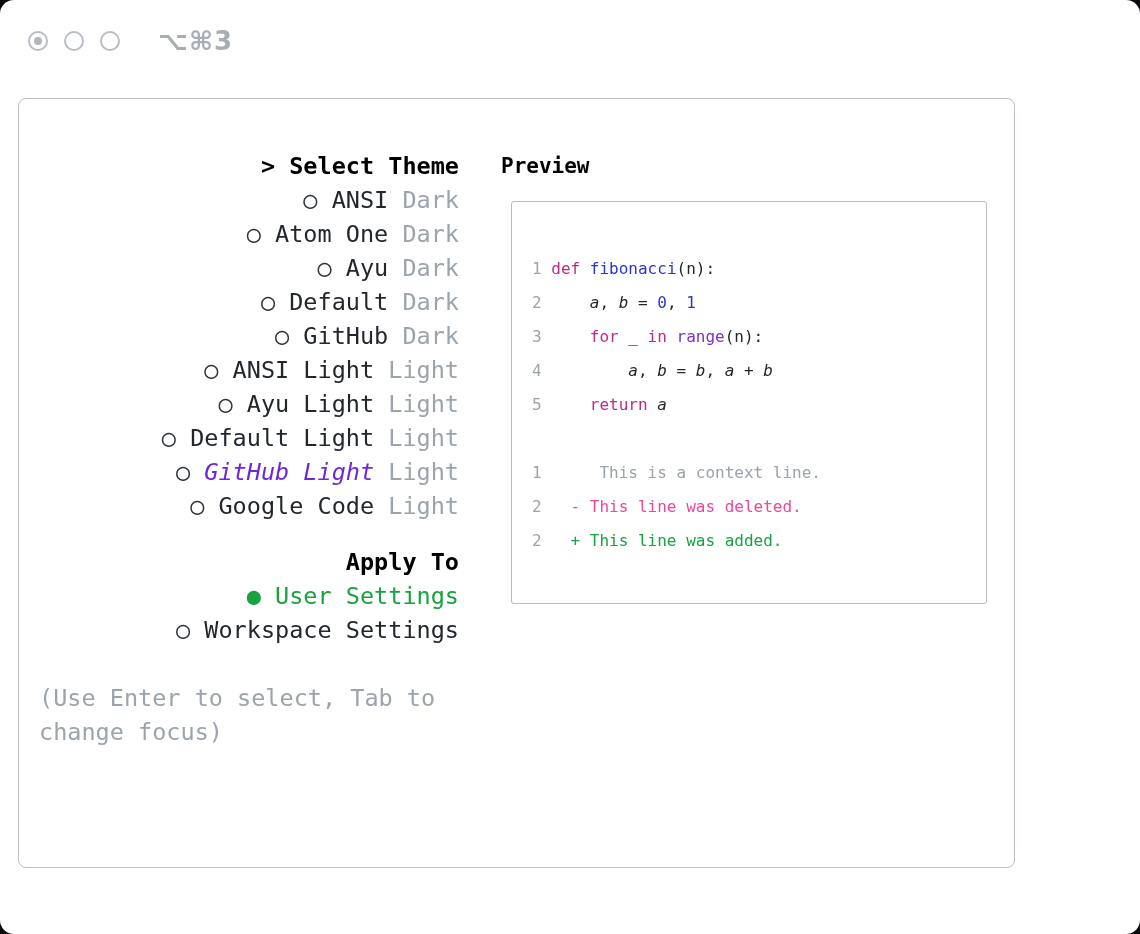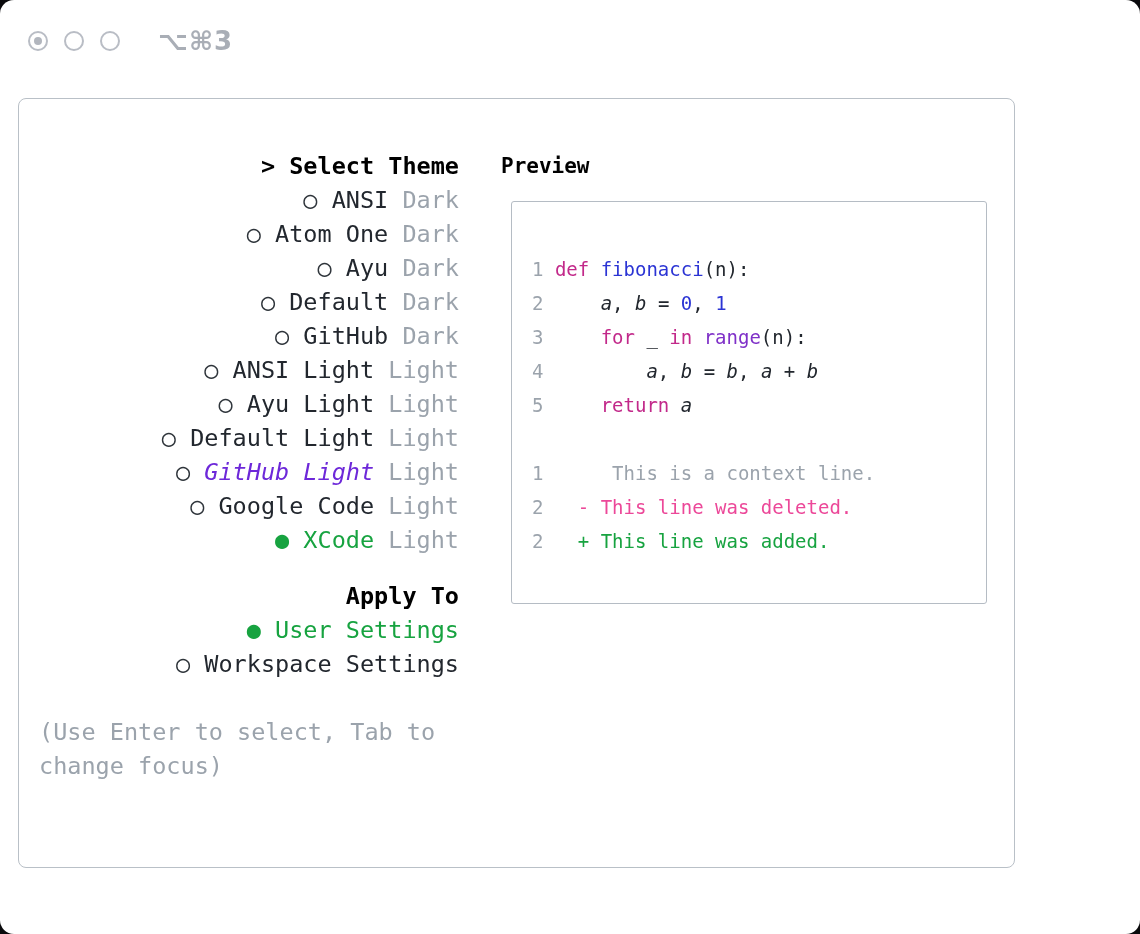--- a/index.html
+++ b/index.html
@@ -36,21 +36,21 @@
   .option-line { cursor:pointer; }
   .preview-title {
     position:absolute; left:482px; top:50px; font-size:21px; line-height:34px;
     font-weight:bold; color:#000;
   }
   .preview-box {
     position:absolute; left:492px; top:102px; width:476px; height:403px;
     border:1.5px solid #b5bcc4; border-radius:3px; background:#fff;
     padding:50px 0 0 20px; overflow:hidden;
   }
-  .code-line { white-space:pre; font-size:19px; line-height:34px; height:34px; }
+  .code-line { white-space:pre; font-size:16px; line-height:34px; height:34px; }
   #diff-lines { margin-top:34px; }
 </style>
 </head>
 <body>
 
 <div class="window">
 
   <div class="titlebar">
     <span class="tl-btn">
         <span class="dot"></span>
@@ -69,21 +69,20 @@
           <div class="line option-line"><span style="color: rgb(47, 53, 59);">○</span><span> </span><span style="color: rgb(34, 39, 46);">ANSI</span><span> </span><span style="color: rgb(155, 163, 172);">Dark</span></div>
           <div class="line option-line"><span style="color: rgb(47, 53, 59);">○</span><span> </span><span style="color: rgb(34, 39, 46);">Atom One</span><span> </span><span style="color: rgb(155, 163, 172);">Dark</span></div>
           <div class="line option-line"><span style="color: rgb(47, 53, 59);">○</span><span> </span><span style="color: rgb(34, 39, 46);">Ayu</span><span> </span><span style="color: rgb(155, 163, 172);">Dark</span></div>
           <div class="line option-line"><span style="color: rgb(47, 53, 59);">○</span><span> </span><span style="color: rgb(34, 39, 46);">Default</span><span> </span><span style="color: rgb(155, 163, 172);">Dark</span></div>
           <div class="line option-line"><span style="color: rgb(47, 53, 59);">○</span><span> </span><span style="color: rgb(34, 39, 46);">GitHub</span><span> </span><span style="color: rgb(155, 163, 172);">Dark</span></div>
           <div class="line option-line"><span style="color: rgb(47, 53, 59);">○</span><span> </span><span style="color: rgb(34, 39, 46);">ANSI Light</span><span> </span><span style="color: rgb(155, 163, 172);">Light</span></div>
           <div class="line option-line"><span style="color: rgb(47, 53, 59);">○</span><span> </span><span style="color: rgb(34, 39, 46);">Ayu Light</span><span> </span><span style="color: rgb(155, 163, 172);">Light</span></div>
           <div class="line option-line"><span style="color: rgb(47, 53, 59);">○</span><span> </span><span style="color: rgb(34, 39, 46);">Default Light</span><span> </span><span style="color: rgb(155, 163, 172);">Light</span></div>
           <div class="line option-line"><span style="color: rgb(47, 53, 59);">○</span><span> </span><span style="color: #6d28d9; font-style: italic;">GitHub Light</span><span> </span><span style="color: rgb(155, 163, 172);">Light</span></div>
           <div class="line option-line"><span style="color: rgb(47, 53, 59);">○</span><span> </span><span style="color: rgb(34, 39, 46);">Google Code</span><span> </span><span style="color: rgb(155, 163, 172);">Light</span></div>
-          <div class="line option-line"><span style="color: rgb(23, 163, 64);">●</span><span> </span><span style="color: rgb(23, 163, 64);">XCode</span><span> </span><span style="color: rgb(155, 163, 172);">Light</span></div>
         </div>
 
       <div class="apply-section">
         <div class="line title-line"><span>  </span><span class="title">Apply To</span></div>
         <div id="apply-options">
             <div class="line option-line"><span style="color: rgb(23, 163, 64);">●</span><span> </span><span style="color: rgb(23, 163, 64);">User Settings</span></div>
             <div class="line option-line"><span style="color: rgb(47, 53, 59);">○</span><span> </span><span style="color: rgb(34, 39, 46);">Workspace Settings</span></div>
           </div>
       </div>
 

